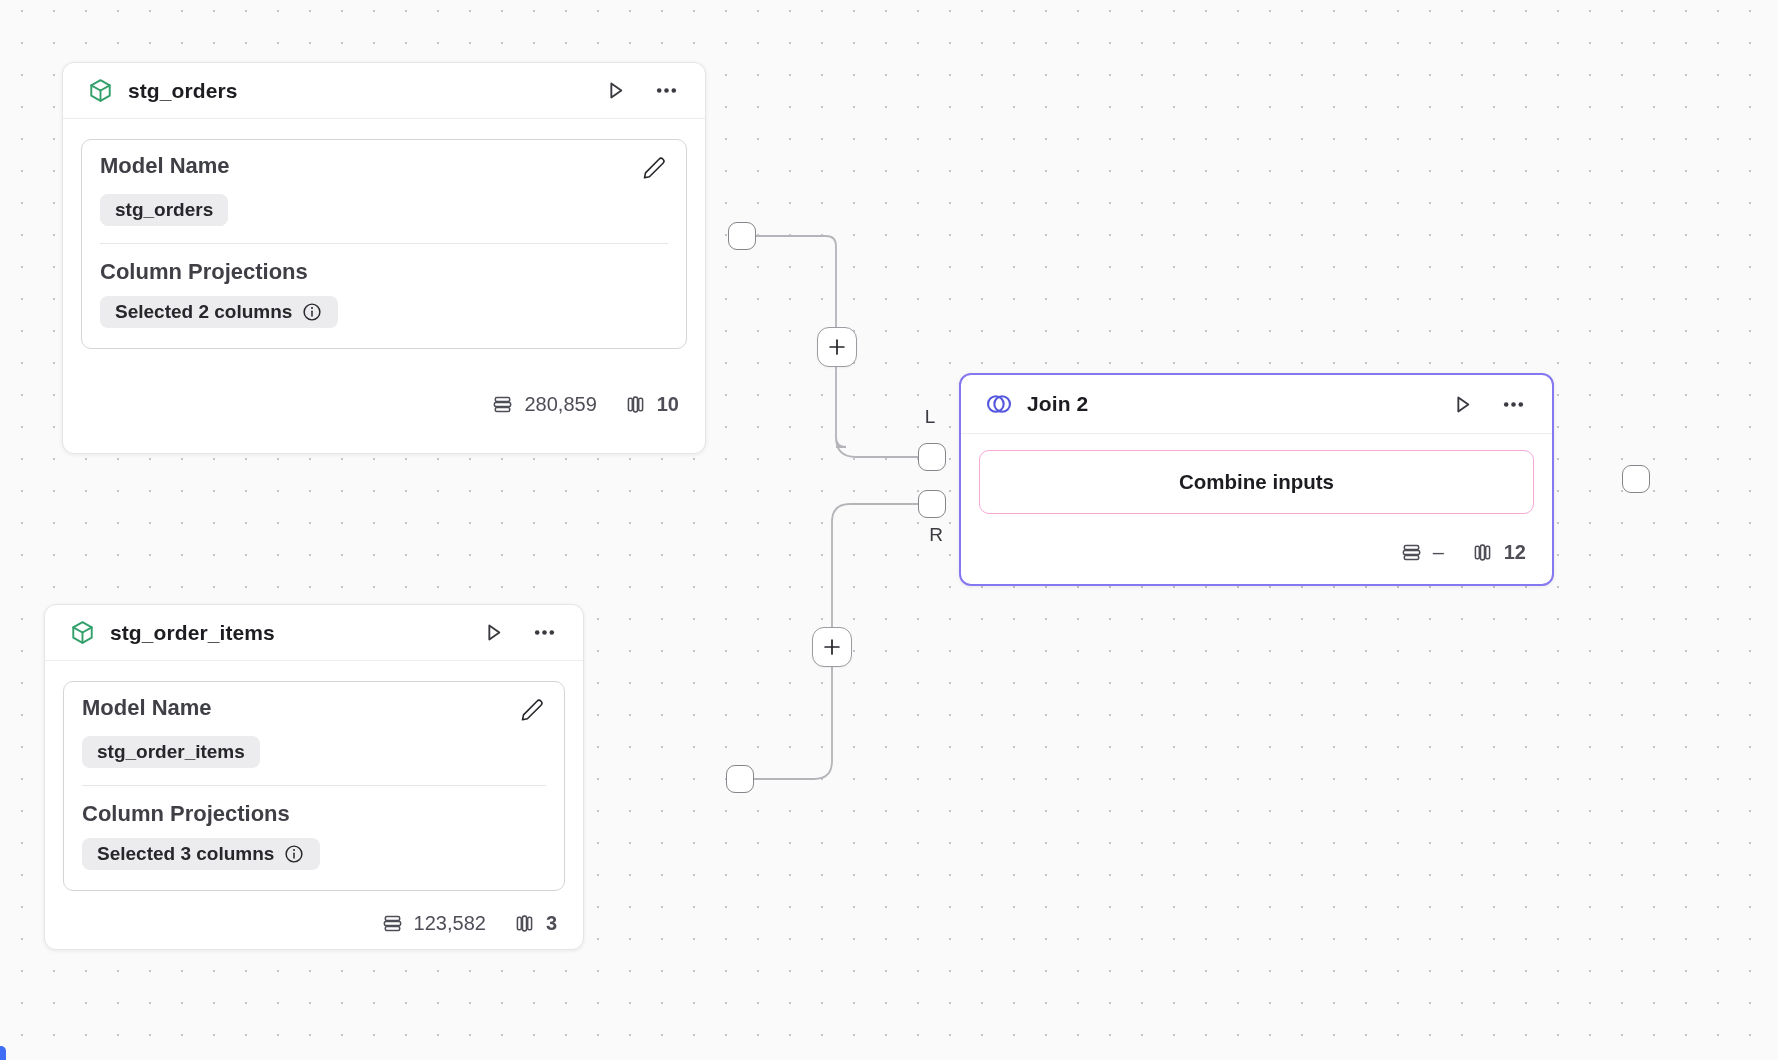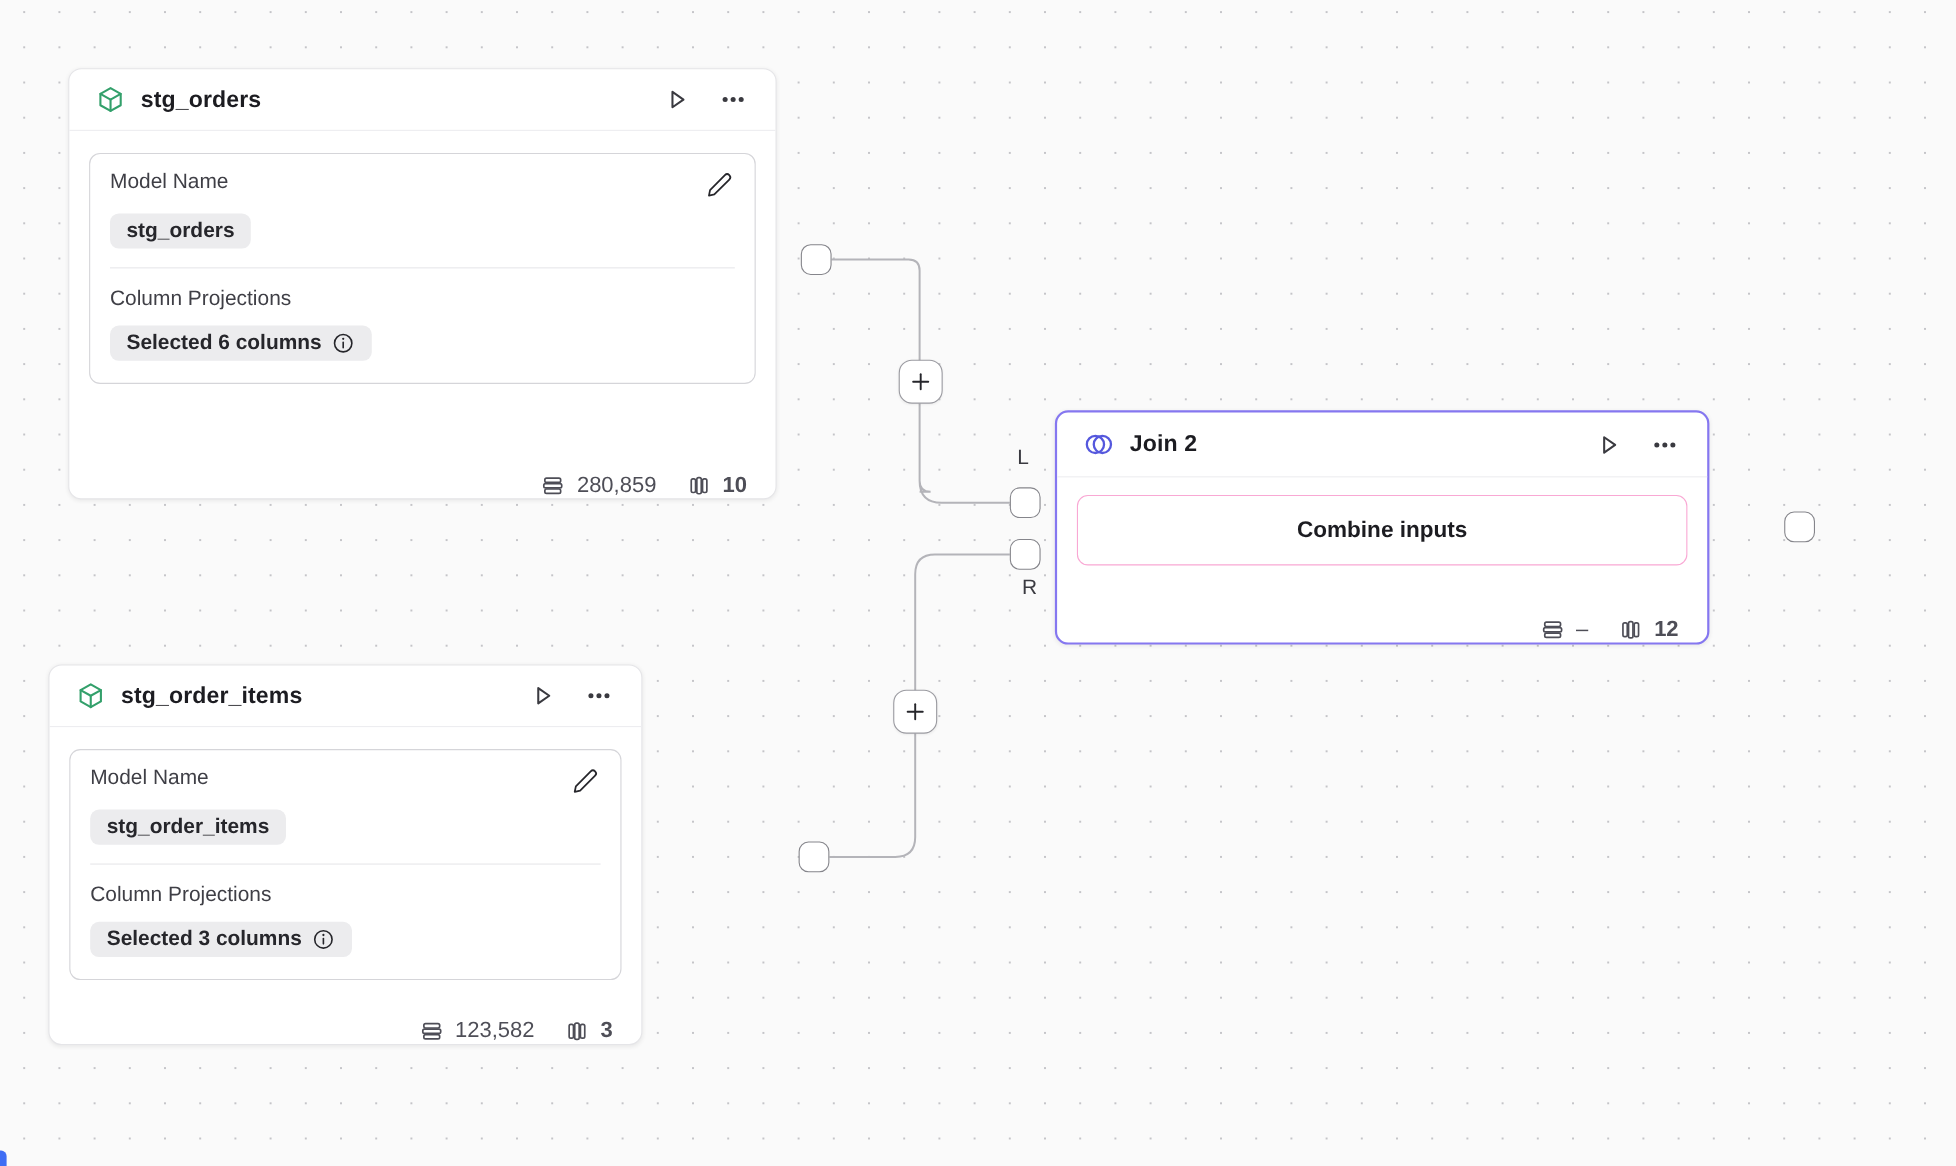--- a/index.html
+++ b/index.html
@@ -21,28 +21,28 @@
     padding:0 24px;border-bottom:1px solid #ededf0;
   }
   .node.selected header{height:59px;flex-basis:59px;}
   .node h2{flex:1;margin:0;font-size:21px;font-weight:600;color:#1c1c21;letter-spacing:.1px;white-space:nowrap;}
   .icon{display:inline-flex;align-items:center;justify-content:center;flex:0 0 auto;}
   .hbtn{background:none;border:none;padding:2px;margin:0;cursor:pointer;display:inline-flex;align-items:center;color:#3a3a40;}
   .hbtn + .hbtn{margin-left:8px;}
   .nbody{display:flex;flex-direction:column;flex:1;padding:20px 18px 0 18px;}
   .card{border:1px solid #d5d5d9;border-radius:10px;padding:14px 18px 20px 18px;background:#fff;}
   .card .rowline{display:flex;align-items:flex-start;justify-content:space-between;}
-  .flabel{font-size:19px;font-weight:400;color:#3f3f46;line-height:24px;}
+  .flabel{font-size:22px;font-weight:700;color:#3f3f46;line-height:24px;}
   .pill{
     display:inline-flex;align-items:center;gap:9px;margin-top:12px;background:#ececee;
     border-radius:8px;padding:5px 15px;font-size:19px;font-weight:600;color:#26262b;width:max-content;
   }
   .divider{border-top:1px solid #e7e7ea;margin:17px 0 16px 0;}
   .stats{
-    flex:1;display:flex;align-items:flex-end;justify-content:flex-end;gap:10px;
+    flex:1;display:flex;align-items:center;justify-content:flex-end;gap:10px;
     padding:6px 8px 0 0;font-size:20px;font-weight:500;color:#4e4e57;
   }
   .stats .grp{display:inline-flex;align-items:center;gap:10px;}
   .stats .grp + .grp{margin-left:17px;font-weight:bold;}
   .combine-btn{
     display:block;width:100%;height:64px;background:#fff;border:1px solid #f9a8d4;border-radius:10px;
     font-size:20.5px;font-weight:600;color:#1c1c21;cursor:pointer;
   }
   .join .nbody{padding:16px 18px 0 18px;}
   .join .stats{padding-right:8px;}
@@ -108,21 +108,21 @@
                 </svg>
             </span>
           </button>
         </div>
         <span class="pill">
             <span>stg_orders</span>
           </span>
         <div class="divider"></div>
         <span class="flabel">Column Projections</span><br>
         <span class="pill">
-          <span>Selected 6 columns</span>
+          <span>Selected 2 columns</span>
           <span class="icon">
             <svg width="22" height="22" viewBox="0 0 24 24" fill="none" stroke="#26262b" stroke-width="1.6" stroke-linecap="round">
                 <circle cx="12" cy="12" r="8.6"></circle>
                 <line x1="12" y1="11.2" x2="12" y2="16.4"></line>
                 <line x1="12" y1="7.6" x2="12" y2="7.7" stroke-width="2.2"></line>
               </svg>
           </span>
         </span>
       </div>
       <div class="stats">

